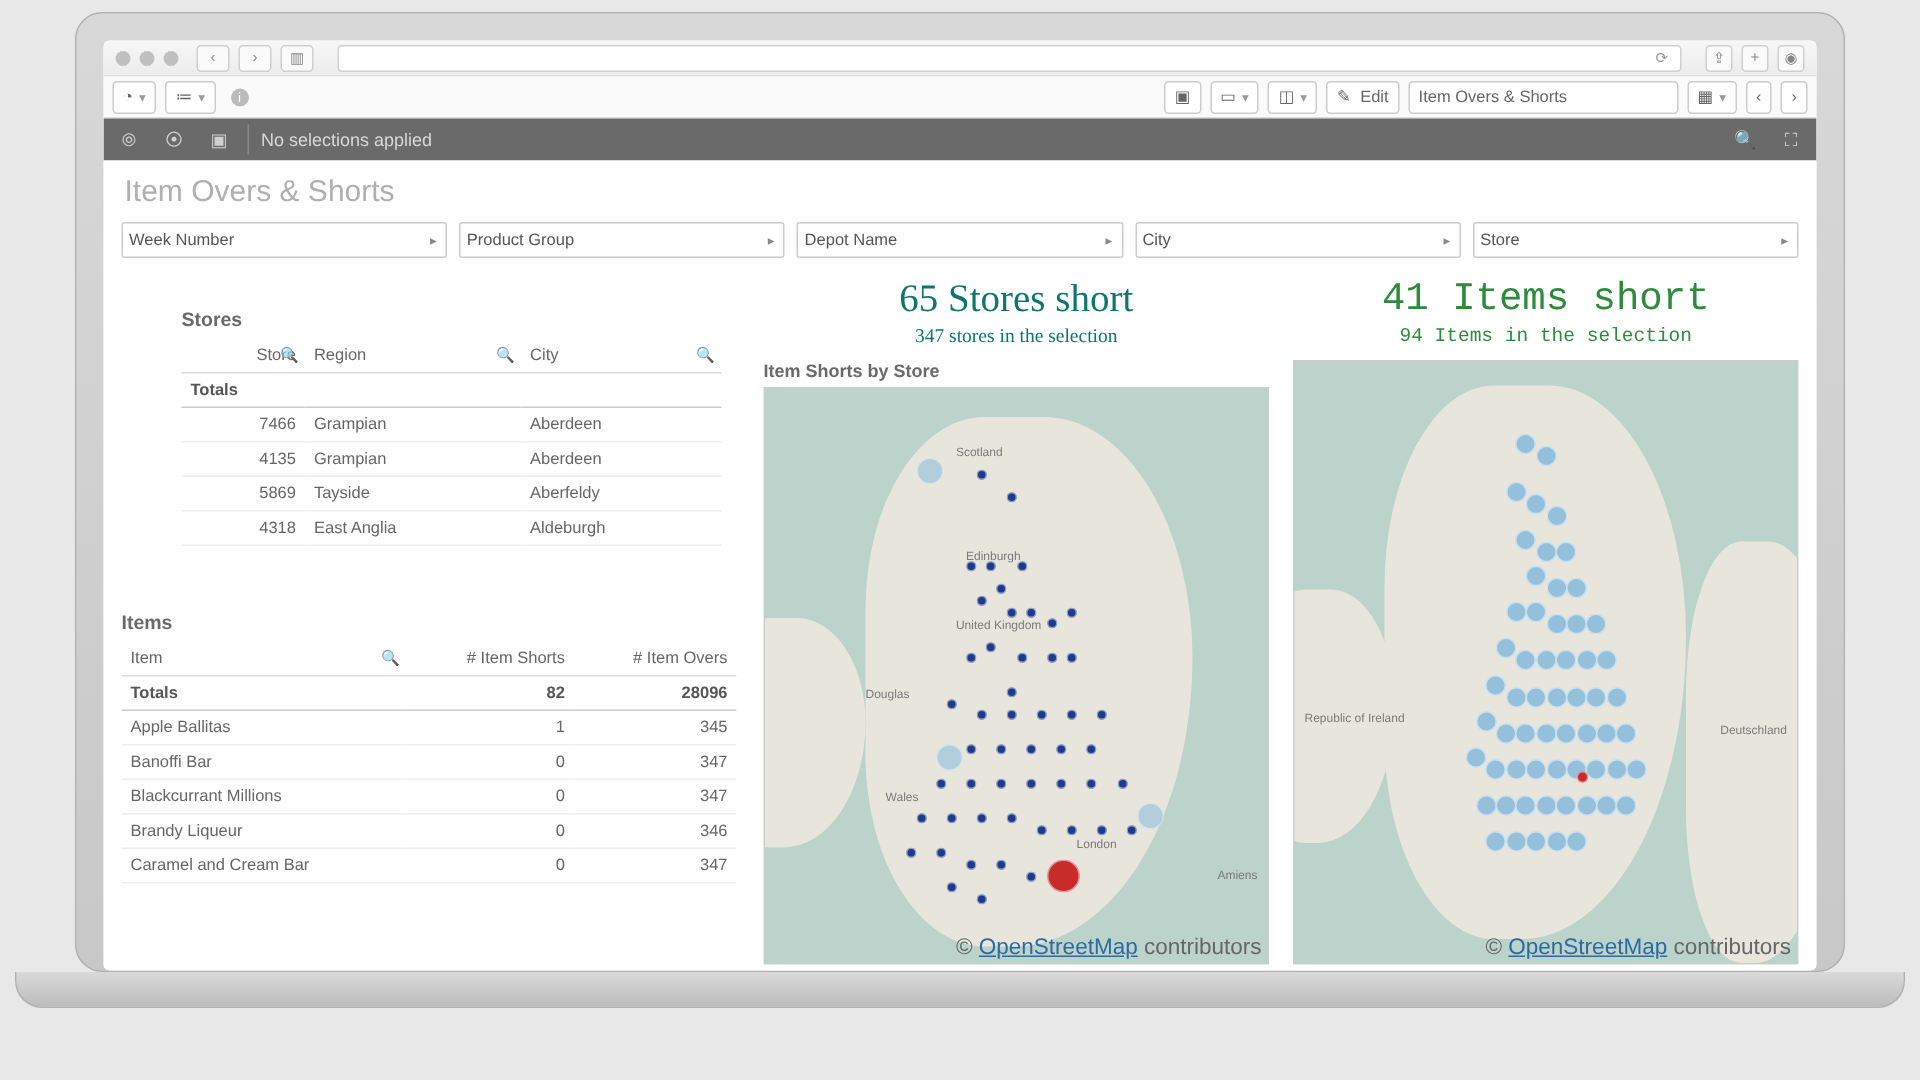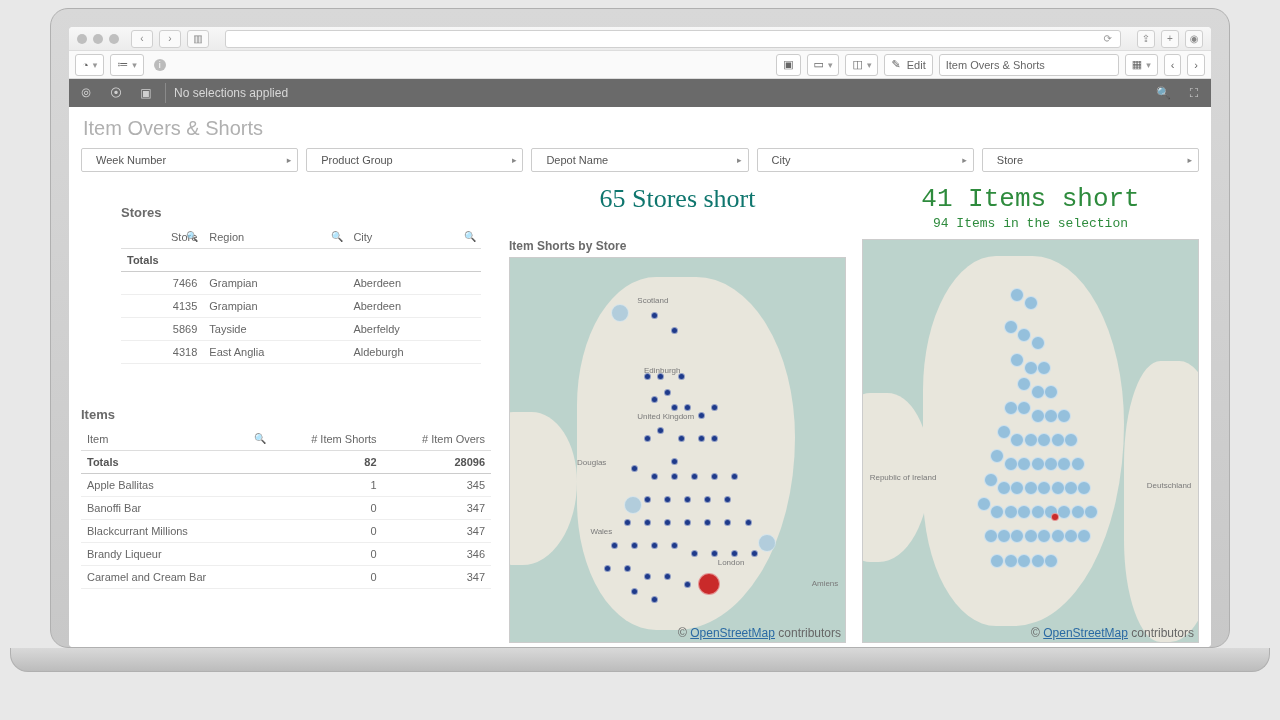--- a/index.html
+++ b/index.html
@@ -28,21 +28,21 @@
   
   .selbar{height:28px;background:#6a6a6a;color:#d8d8d8;display:flex;align-items:center;padding:0 6px;gap:8px;font-size:12px;}
   .selicon{width:22px;height:22px;display:flex;align-items:center;justify-content:center;color:#d0d0d0;border-radius:2px;}
   .selbar .grow{flex:1;}
   .selbar .divider{width:1px;height:20px;background:#8a8a8a;}
 
   
   .page{flex:1;overflow:hidden;background:#fff;display:flex;flex-direction:column;}
   .pagetitle{color:#b0b0b0;font-size:20px;padding:10px 14px 8px;}
   .filters{display:flex;gap:8px;padding:0 12px 8px;flex-wrap:wrap;}
-  .filter{border:1px solid #ccc;border-radius:2px;height:24px;display:flex;align-items:center;padding:0 14px;font-size:11px;color:#555;flex:1;min-width:160px;background:#fff;position:relative;}
+  .filter{border:1px solid #ccc;border-radius:2px;height:24px;display:flex;align-items:center;padding:0 4px;font-size:11px;color:#555;flex:1;min-width:160px;background:#fff;position:relative;}
   .filter .car{position:absolute;right:6px;font-size:9px;color:#888;}
 
   .maingrid{flex:1;display:grid;grid-template-columns:420px 1fr;gap:0;overflow:hidden;padding:0 12px 4px;}
   .leftcol{display:flex;flex-direction:column;gap:18px;padding-right:10px;overflow:hidden;}
   .rightcol{display:grid;grid-template-columns:1fr 1fr;grid-template-rows:auto 1fr;gap:8px 16px;overflow:hidden;padding-left:8px;}
 
   
   .panel{overflow:hidden;margin-top:25px;}
   .panel h3{font-size:13px;color:#6a6a6a;margin:0 0 6px 40px;font-weight:bold;}
   .panel-items h3{margin-left:0;}
@@ -62,21 +62,21 @@
   .kpi .big{font-size:26px;font-family:Georgia,serif;}
   .kpi .sub{font-size:13px;margin-top:2px;font-family:Georgia,serif;}
   .kpi.blue .big,.kpi.blue .sub{color:#0f766e;}
   .kpi.green .big,.kpi.green .sub{color:#2e8b3d;font-family:Liberation Mono, monospace;}
 
   
   .mapbox{display:flex;flex-direction:column;overflow:hidden;}
   .maptitle{font-size:12px;font-weight:bold;color:#6a6a6a;margin-bottom:4px;}
   .map{flex:1;background:#bcd3cc;position:relative;border:1px solid #ccc;overflow:hidden;min-height:260px;}
   .land{position:absolute;background:#e8e6dc;border-radius:40% 50% 60% 40%;}
-  .mapcap{position:absolute;bottom:2px;right:4px;font-size:12px;color:#666;}
+  .mapcap{position:absolute;bottom:2px;right:4px;font-size:15px;color:#666;}
   .mapcap a{color:#2b6aa3;text-decoration:underline;}
   .dot{position:absolute;border-radius:50%;border:1px solid rgba(255,255,255,.5);}
   .city-label{position:absolute;font-size:8px;color:#7a7a7a;}
 </style>
 </head>
 <body>
 
 <div class="laptop">
   <div class="bezel">
     <div class="screen">
@@ -221,20 +221,21 @@
                       <td class="r">347</td>
                     </tr>
                   </tbody>
               </table>
             </div>
           </div>
 
           <div class="rightcol">
             <div class="kpi blue">
               <div class="big">65 Stores short</div>
+              <div class="sub">347 stores in the selection</div>
             </div>
             <div class="kpi green">
               <div class="big">41 Items short</div>
               <div class="sub">94 Items in the selection</div>
             </div>
 
             <div class="mapbox">
               <div class="maptitle">Item Shorts by Store</div>
               <div class="map" id="map1">
                 <div class="land" style="left:20%;top:5%;width:65%;height:92%"></div>

